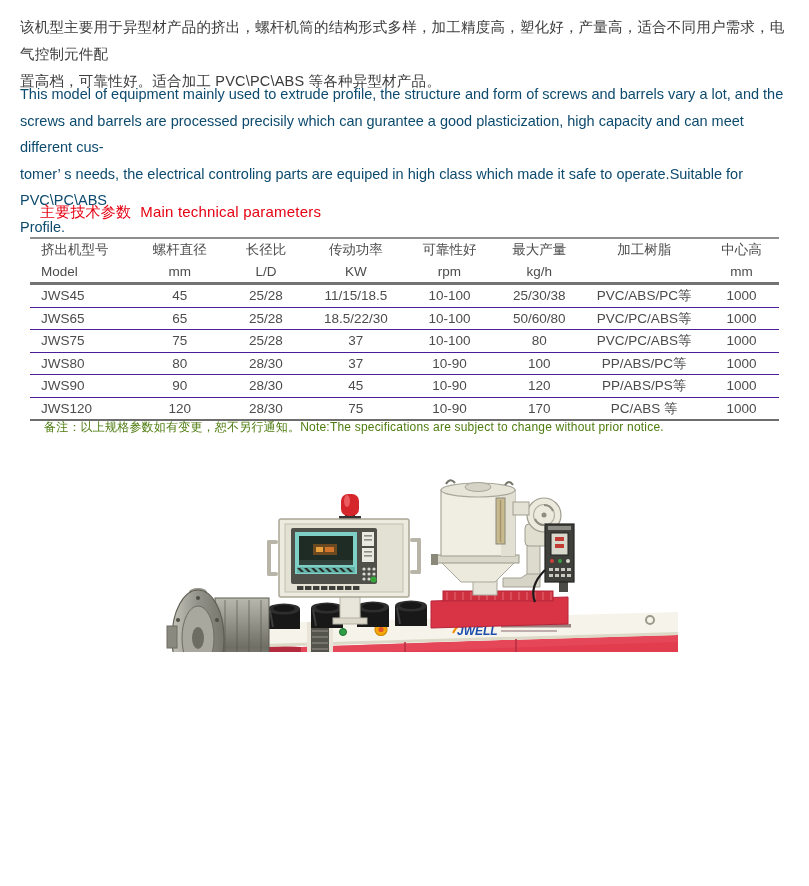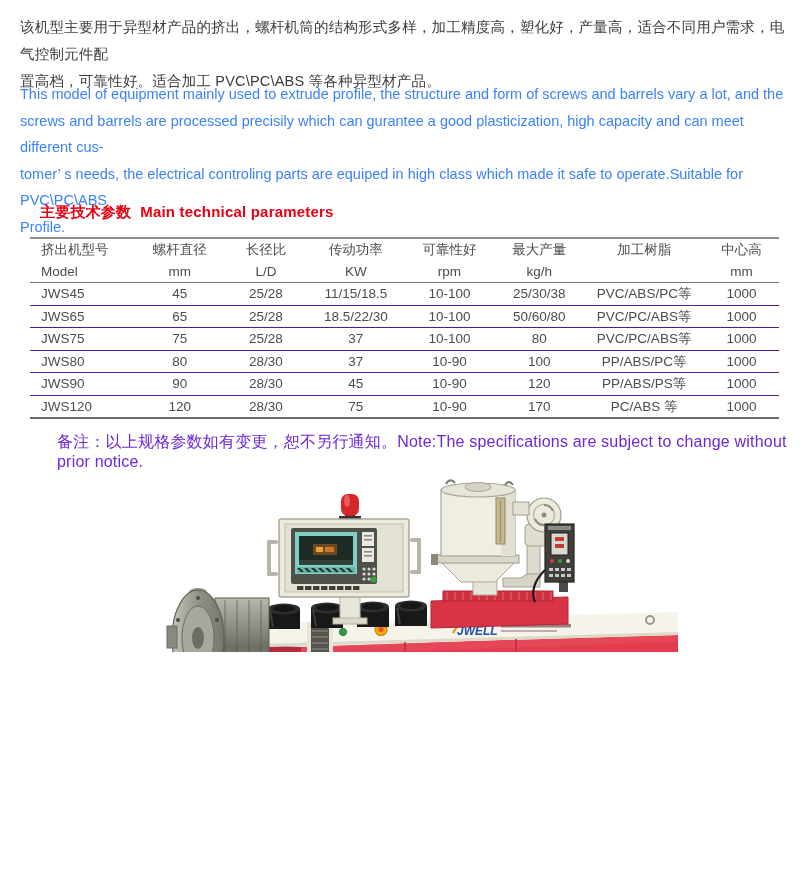--- a/index.html
+++ b/index.html
@@ -7,43 +7,43 @@
     position:relative;width:809px;height:652px;background:#ffffff;overflow:hidden;
     font-family:"Liberation Sans","DejaVu Sans",sans-serif;color:#3f3f3f;
   }
   .zh-para{
     position:absolute;left:20px;top:14px;width:774px;margin:0;
     font-size:14.5px;line-height:27px;color:#3c3c3c;white-space:pre-line;
     letter-spacing:.2px;
   }
   .en-para{
     position:absolute;left:20px;top:81px;width:774px;margin:0;
-    font-size:14.5px;line-height:26.5px;color:#3b82f6;white-space:pre-line;
+    font-size:14.5px;line-height:26.5px;color:#0c4a6e;white-space:pre-line;
   }
   .section-title{
     position:absolute;left:40px;top:203px;margin:0;
-    font-size:15px;font-weight:bold;color:#e60012;letter-spacing:.2px;
+    font-size:15px;font-weight:normal;color:#e60012;letter-spacing:.2px;
   }
   .section-title .en{margin-left:9px;}
   .params-table{
     position:absolute;left:30px;top:237px;width:749px;
     border-collapse:collapse;table-layout:fixed;
     font-size:13.5px;color:#4c4c4c;
     border-top:2px solid #8e8e8e;border-bottom:2px solid #6d6d6d;
   }
   .params-table th,.params-table td{
     font-weight:normal;height:21.5px;padding:0;text-align:center;line-height:21.5px;
     white-space:nowrap;overflow:hidden;
   }
   .params-table th.c0,.params-table td.c0{text-align:left;padding-left:11px;}
-  .params-table thead{border-bottom:1px solid #737373;}
+  .params-table thead{border-bottom:3px solid #737373;}
   .params-table tbody tr + tr{border-top:1px solid #4c1d95;}
   .note{
-    position:absolute;left:40px;top:415px;margin:17px;
-    font-size:16px;color:#6d28d9;letter-spacing:.2px;
+    position:absolute;left:40px;top:415px;margin:4px;
+    font-size:12px;color:#4d7c0f;letter-spacing:.2px;
   }
   .machine-figure{position:absolute;left:161px;top:474px;width:522px;height:412px;}
   .machine-figure svg{display:block;width:100%;height:100%;}
 </style>
 </head>
 <body>
 
 <div class="page">
 
   <p class="zh-para">该机型主要用于异型材产品的挤出，螺杆机筒的结构形式多样，加工精度高，塑化好，产量高，适合不同用户需求，电气控制元件配

